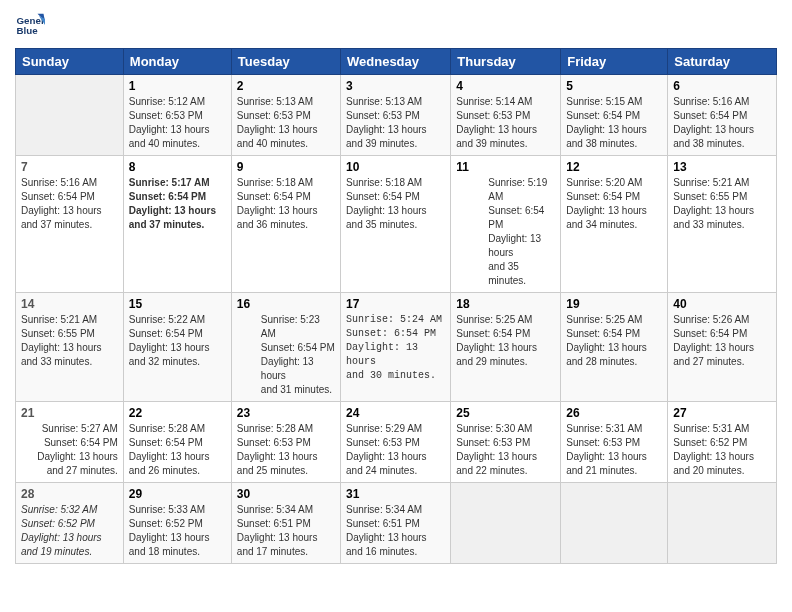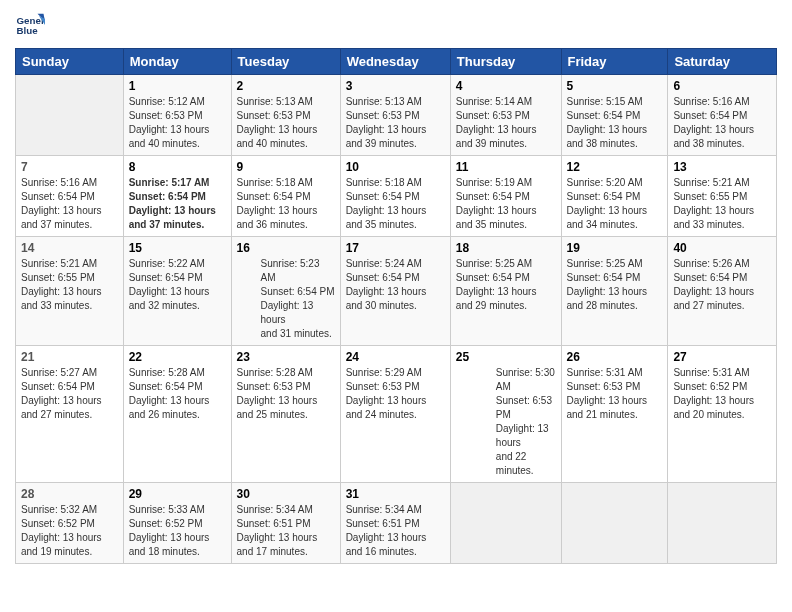--- a/index.html
+++ b/index.html
@@ -200,21 +200,21 @@
           </td>
           <td>
             <span class="day-num">10</span>
             <div class="day-info" style="white-space: pre-line;">Sunrise: 5:18 AM
 Sunset: 6:54 PM
 Daylight: 13 hours
 and 35 minutes.</div>
           </td>
           <td>
             <span class="day-num">11</span>
-            <div class="day-info" style="white-space: pre-line;">Sunrise: 5:19 AM
+            <div class="day-info" style="white-space: pre-line; margin-left: 32px;">Sunrise: 5:19 AM
 Sunset: 6:54 PM
 Daylight: 13 hours
 and 35 minutes.</div>
           </td>
           <td>
             <span class="day-num">12</span>
             <div class="day-info" style="white-space: pre-line;">Sunrise: 5:20 AM
 Sunset: 6:54 PM
 Daylight: 13 hours
 and 34 minutes.</div>
@@ -244,21 +244,21 @@
           </td>
           <td>
             <span class="day-num">16</span>
             <div class="day-info" style="white-space: pre-line; margin-left: 24px;">Sunrise: 5:23 AM
 Sunset: 6:54 PM
 Daylight: 13 hours
 and 31 minutes.</div>
           </td>
           <td>
             <span class="day-num">17</span>
-            <div class="day-info" style="white-space: pre-line;">Sunrise: 5:24 AM
+            <div class="day-info" style="white-space: pre-line; font-family: Liberation Mono, monospace;">Sunrise: 5:24 AM
 Sunset: 6:54 PM
 Daylight: 13 hours
 and 30 minutes.</div>
           </td>
           <td>
             <span class="day-num">18</span>
             <div class="day-info" style="white-space: pre-line;">Sunrise: 5:25 AM
 Sunset: 6:54 PM
 Daylight: 13 hours
 and 29 minutes.</div>
@@ -274,21 +274,21 @@
             <span class="day-num">40</span>
             <div class="day-info" style="white-space: pre-line;">Sunrise: 5:26 AM
 Sunset: 6:54 PM
 Daylight: 13 hours
 and 27 minutes.</div>
           </td>
         </tr>
         <tr>
           <td>
             <span class="day-num">21</span>
-            <div class="day-info" style="white-space: pre-line;">Sunrise: 5:27 AM
+            <div class="day-info" style="white-space: pre-line; text-align: right;">Sunrise: 5:27 AM
 Sunset: 6:54 PM
 Daylight: 13 hours
 and 27 minutes.</div>
           </td>
           <td>
             <span class="day-num">22</span>
             <div class="day-info" style="white-space: pre-line;">Sunrise: 5:28 AM
 Sunset: 6:54 PM
 Daylight: 13 hours
 and 26 minutes.</div>
@@ -302,21 +302,21 @@
           </td>
           <td>
             <span class="day-num">24</span>
             <div class="day-info" style="white-space: pre-line;">Sunrise: 5:29 AM
 Sunset: 6:53 PM
 Daylight: 13 hours
 and 24 minutes.</div>
           </td>
           <td>
             <span class="day-num">25</span>
-            <div class="day-info" style="white-space: pre-line; margin-left: 40px;">Sunrise: 5:30 AM
+            <div class="day-info" style="white-space: pre-line;">Sunrise: 5:30 AM
 Sunset: 6:53 PM
 Daylight: 13 hours
 and 22 minutes.</div>
           </td>
           <td>
             <span class="day-num">26</span>
             <div class="day-info" style="white-space: pre-line;">Sunrise: 5:31 AM
 Sunset: 6:53 PM
 Daylight: 13 hours
 and 21 minutes.</div>
@@ -325,21 +325,21 @@
             <span class="day-num">27</span>
             <div class="day-info" style="white-space: pre-line;">Sunrise: 5:31 AM
 Sunset: 6:52 PM
 Daylight: 13 hours
 and 20 minutes.</div>
           </td>
         </tr>
         <tr>
           <td>
             <span class="day-num">28</span>
-            <div class="day-info" style="white-space: pre-line;">Sunrise: 5:32 AM
+            <div class="day-info" style="white-space: pre-line; font-style: italic;">Sunrise: 5:32 AM
 Sunset: 6:52 PM
 Daylight: 13 hours
 and 19 minutes.</div>
           </td>
           <td>
             <span class="day-num">29</span>
             <div class="day-info" style="white-space: pre-line;">Sunrise: 5:33 AM
 Sunset: 6:52 PM
 Daylight: 13 hours
 and 18 minutes.</div>

